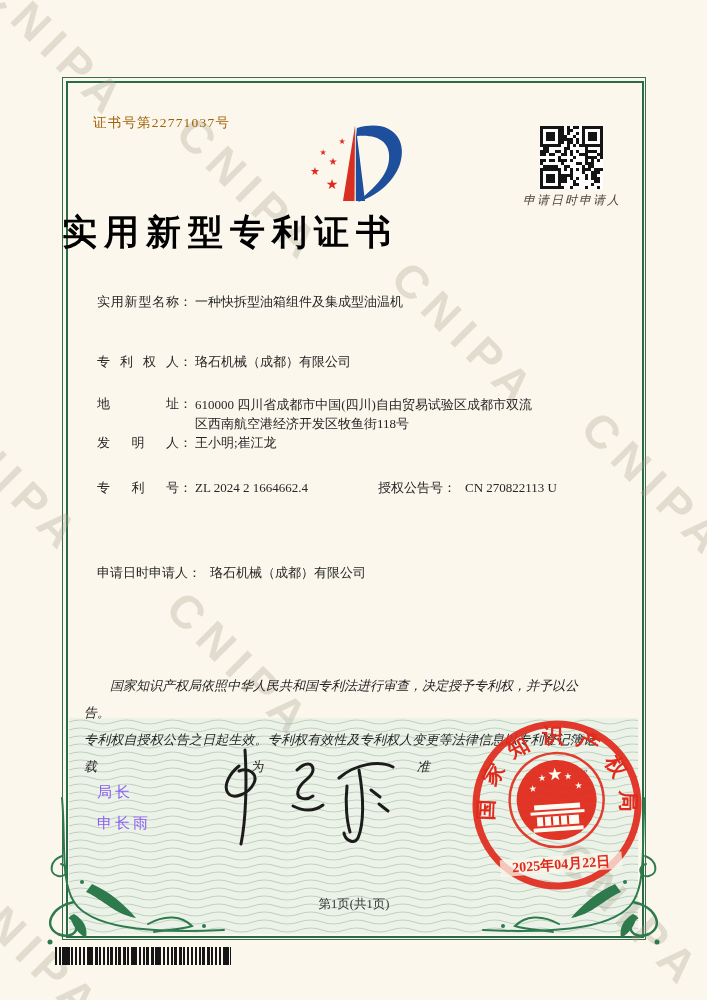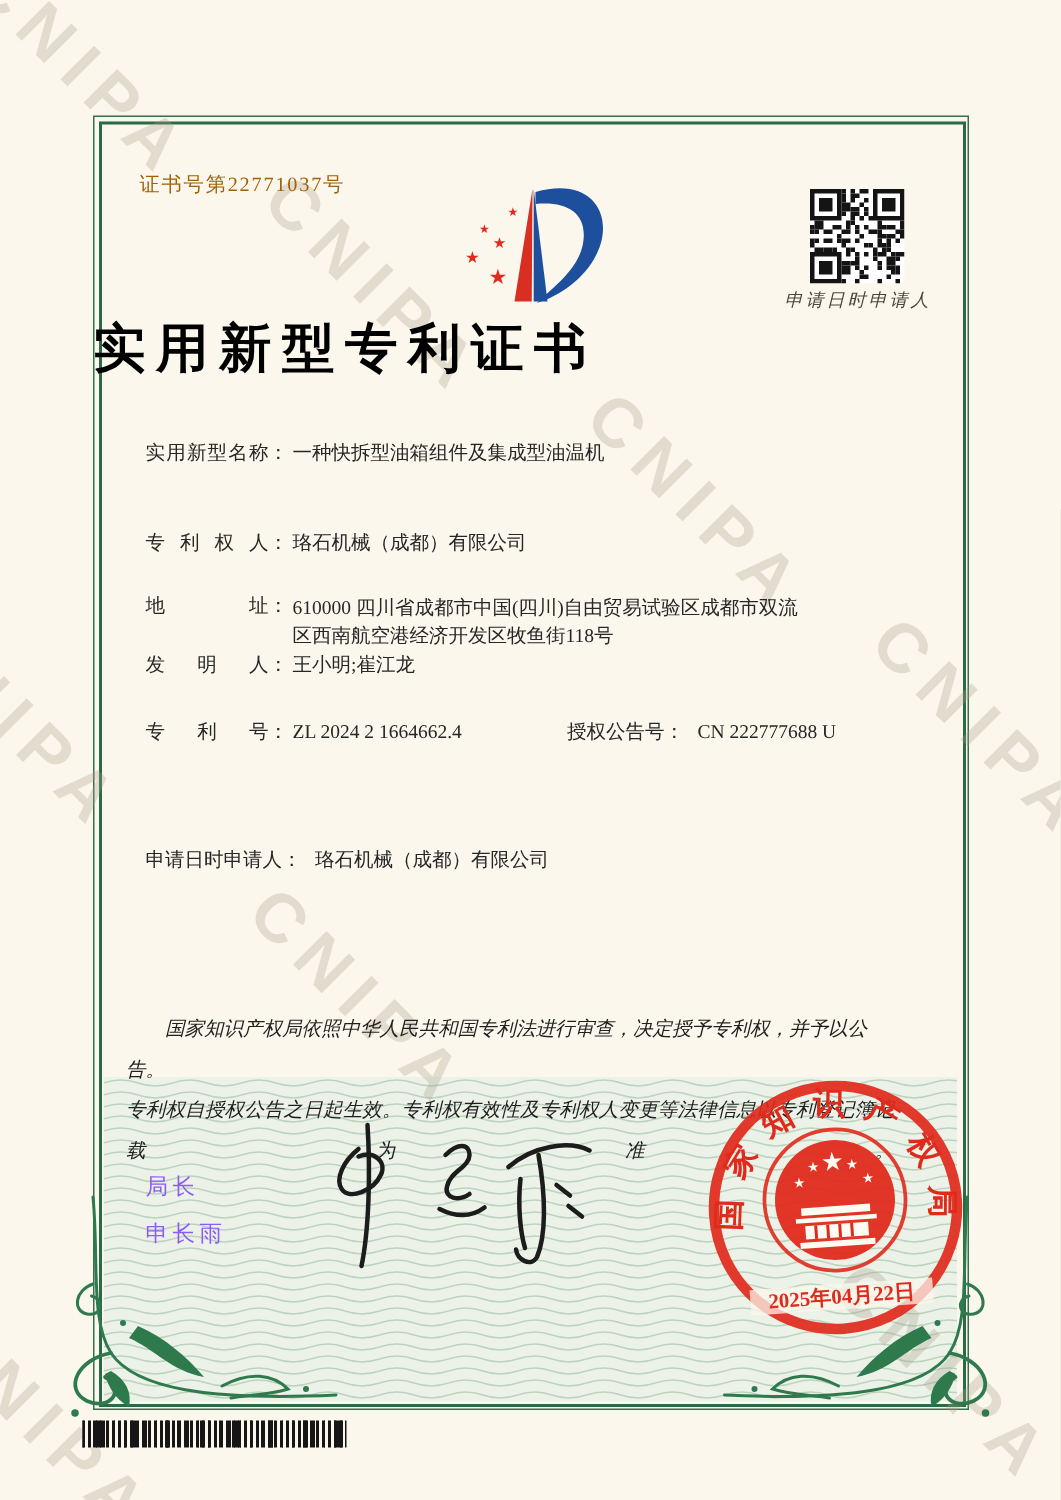--- a/index.html
+++ b/index.html
@@ -276,21 +276,21 @@
   </div>
   <div class="row" style="top:395px">
     <span class="flabel">地址</span><span class="fcolon">：</span><span class="fvalue wrap">610000 四川省成都市中国(四川)自由贸易试验区成都市双流区西南航空港经济开发区牧鱼街118号</span>
   </div>
   <div class="row" style="top:434px">
     <span class="flabel">发明人</span><span class="fcolon">：</span><span class="fvalue">王小明;崔江龙</span>
   </div>
   <div class="row" style="top:479px">
     <span class="flabel">专利号</span><span class="fcolon">：</span><span class="fvalue">ZL 2024 2 1664662.4</span>
     <span class="rcol">
-      <span class="flabel auto">授权公告号</span><span class="fcolon">：</span><span class="fvalue" style="margin-left:8px">CN 222777688 U</span>
+      <span class="flabel auto">授权公告号</span><span class="fcolon">：</span><span class="fvalue" style="margin-left:8px">CN 270822113 U</span>
     </span>
   </div>
   <div class="row" style="top:564px">
     <span class="flabel auto">申请日时申请人</span><span class="fcolon">：</span><span class="fvalue" style="margin-left:8px">珞石机械（成都）有限公司</span>
   </div>
 
   <div class="statement">
     <div class="l1">国家知识产权局依照中华人民共和国专利法进行审查，决定授予专利权，并予以公告。</div>
     <div class="l2">专利权自授权公告之日起生效。专利权有效性及专利权人变更等法律信息以专利登记簿记载为准。</div>
   </div>
@@ -339,15 +339,16 @@
           <line x1="83" y1="100" x2="83" y2="109"></line>
         <line x1="91" y1="100" x2="91" y2="109"></line>
           <line x1="99" y1="100" x2="99" y2="109"></line>
       </g>
       <rect x="64" y="111" width="50" height="4" fill="#fdfbf2"></rect>
     </g>
     <rect x="28" y="140" width="122" height="17" fill="#fbf7ec" opacity="0.75"></rect>
     <text x="89" y="153" font-size="14" font-weight="700" fill="#e02a1c" text-anchor="middle" font-family="Liberation Serif, DejaVu Serif, serif">2025年04月22日</text>
   </svg>
 
+  <div class="footer">第1页(共1页)</div>
 
   <div class="barcode"></div>
 </div>
 
 </body></html>

